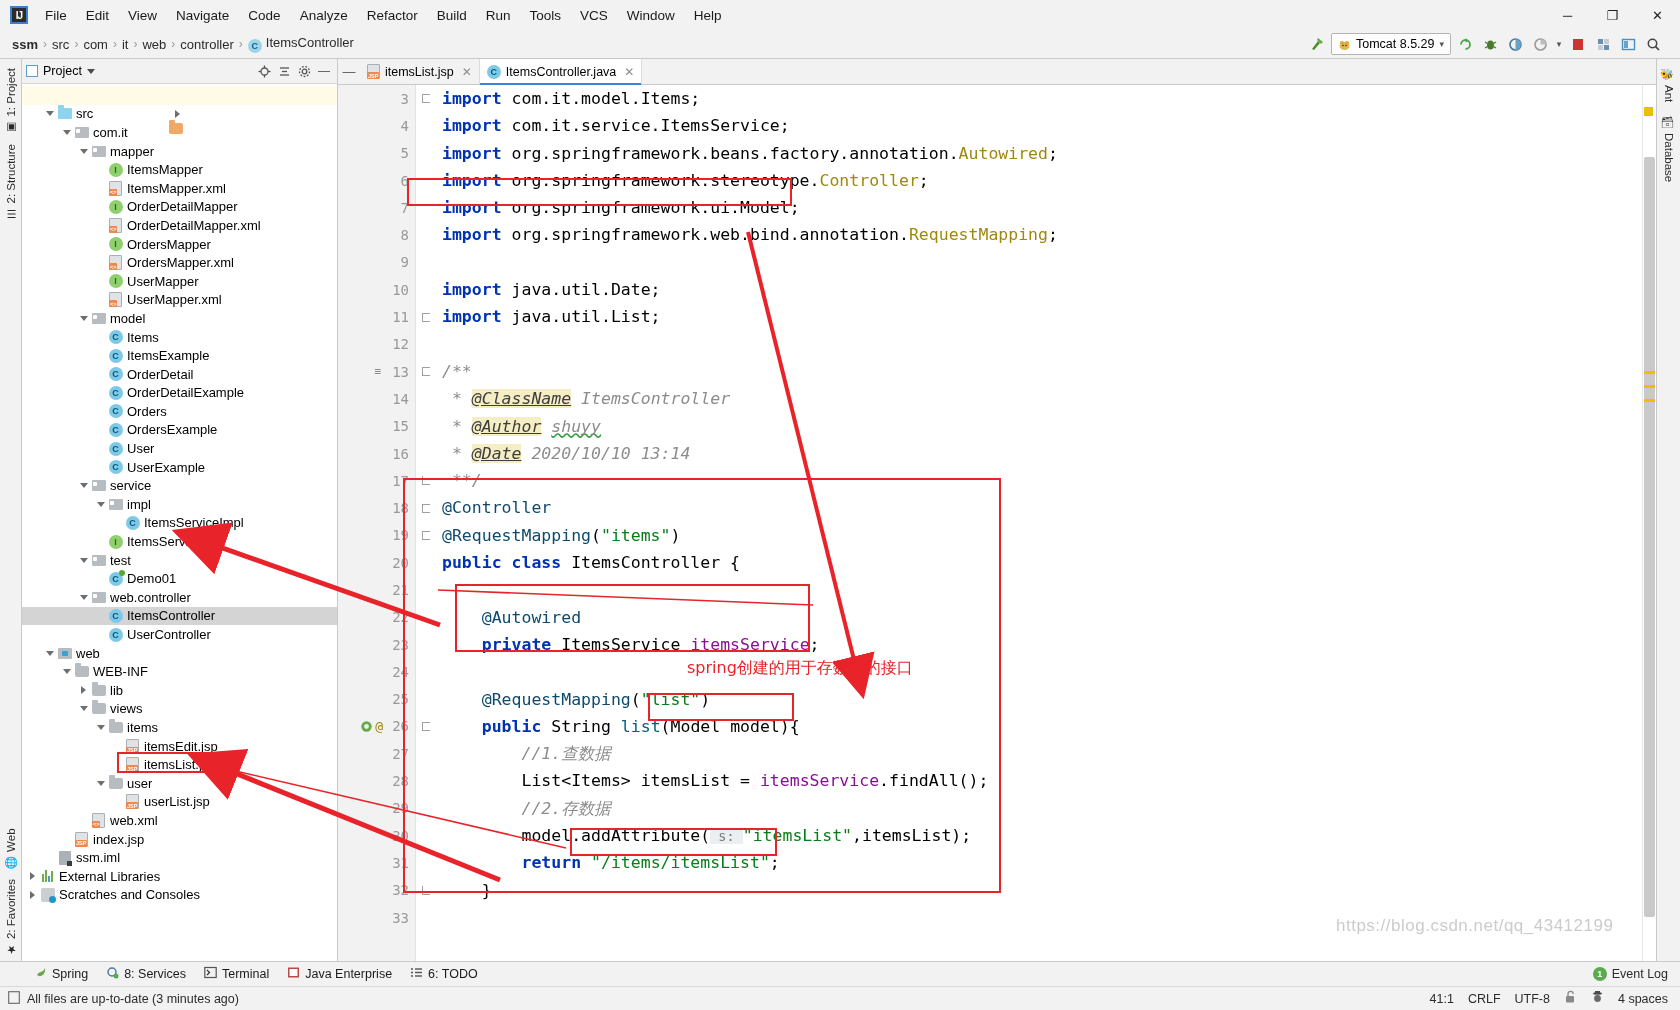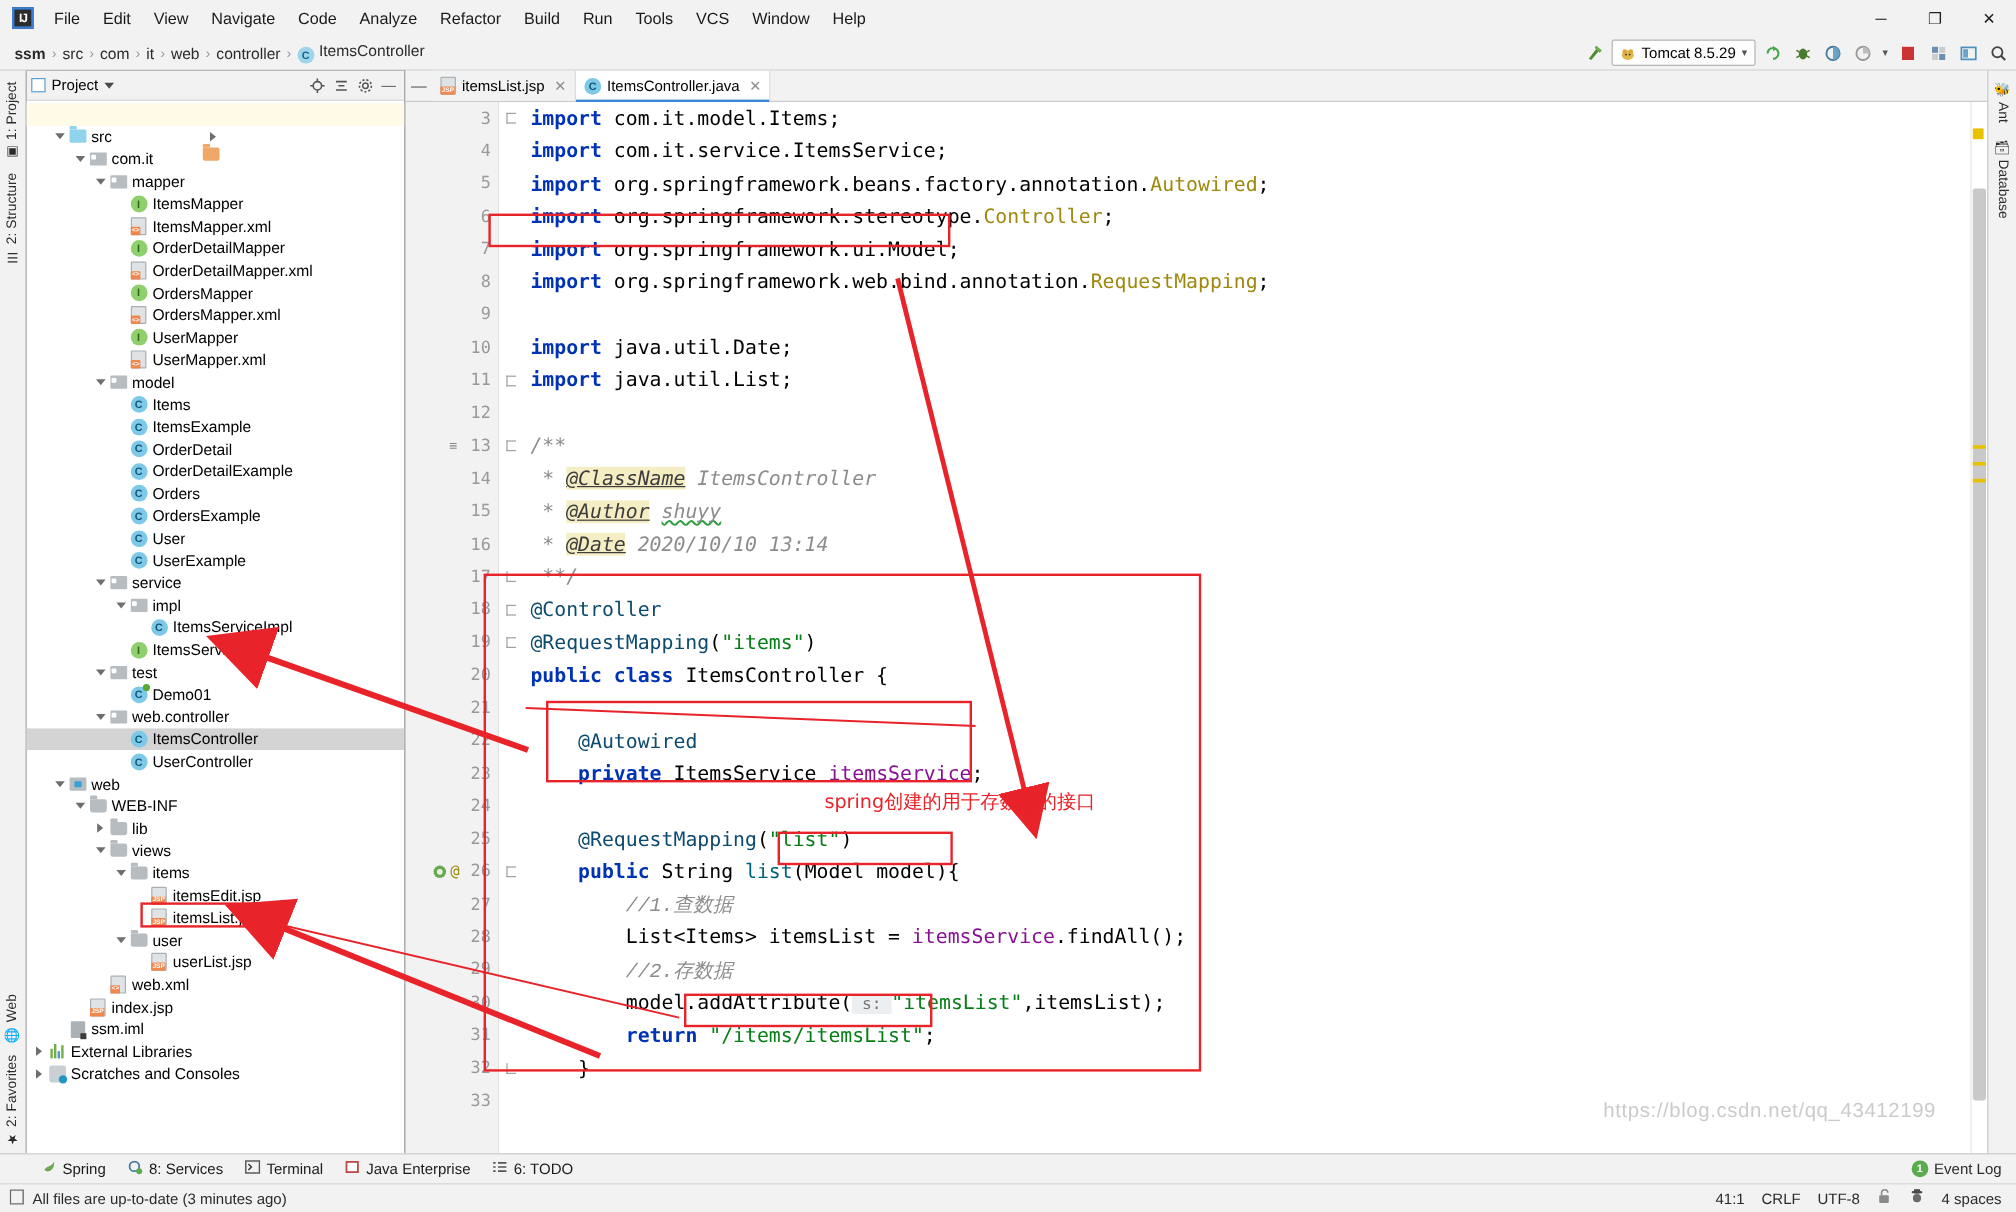--- a/index.html
+++ b/index.html
@@ -47,21 +47,21 @@
   }
   .crumbs { display: flex; align-items: center; font-size: 13px; color: #2b2b2b; }
   .crumb { padding: 0 4px; white-space: nowrap; }
   .crumb.bold { font-weight: bold; }
   .crumb-sep { color: #9a9a9a; font-size: 12px; padding: 0 1px; }
   .crumb-ico {
     display:inline-block; width: 14px; height: 14px; border-radius: 50%;
     background: #9fd5ea; color: #12618a; font-size: 9px; font-weight: bold;
     text-align: center; line-height: 14px; margin-right: 4px; vertical-align: -2px;
   }
-  .toolbar-right { margin-left: auto; display: flex; align-items: center; gap: 3px; padding-right: 4px; }
+  .toolbar-right { margin-left: auto; display: flex; align-items: center; gap: 3px; padding-right: 16px; }
   .tb-ico {
     width: 22px; height: 22px; display: flex; align-items: center; justify-content: center;
     font-size: 13px; color: #4a4a4a; cursor: default;
   }
   .runcfg {
     display: flex; align-items: center; gap: 5px; height: 22px; padding: 0 6px;
     border: 1px solid #b4b4b4; background: #fdfdfd; border-radius: 2px; font-size: 12.5px;
     white-space: nowrap;
   }
   .cat-ico { width: 13px; height: 13px; position: relative; }
@@ -77,21 +77,21 @@
   }
   .vtab {
     writing-mode: vertical-rl; font-size: 11.5px; color: #2b2b2b;
     padding: 5px 3px; white-space: nowrap; cursor: default; display:flex; align-items:center; gap:4px;
   }
   .vtab.flip { writing-mode: vertical-rl; transform: rotate(180deg); }
   .vico { font-size: 11px; }
 
   
   .project-panel {
-    width: 316px; flex: 0 0 316px; background: #000000; display: flex; flex-direction: column;
+    width: 316px; flex: 0 0 316px; background: #0c4a6e; display: flex; flex-direction: column;
     border-right: 1px solid #c9c9c9; min-width: 0;
   }
   .panel-head {
     height: 25px; flex: 0 0 25px; display: flex; align-items: center;
     background: #f2f2f2; border-bottom: 1px solid #d5d5d5; padding: 0 4px; gap: 4px;
   }
   .panel-title { font-size: 12.5px; display: flex; align-items: center; gap: 5px; }
   .panel-sq { width: 12px; height: 12px; border: 1.6px solid #5a9fd4; background:#fff; }
   .caret-d { width:0;height:0;border-left:4px solid transparent;border-right:4px solid transparent;border-top:5px solid #4a4a4a; }
   .panel-head-right { margin-left: auto; display: flex; align-items: center; gap: 2px; }
@@ -185,21 +185,21 @@
 
   .code {
     flex: 1 1 auto; position: relative; font-family: "DejaVu Sans Mono", monospace;
     font-size: 16.5px; line-height: 27.3px; white-space: pre; overflow: hidden;
     padding-left: 6px; background: #fff; color: #000;
   }
   .cl { height: 27.3px; }
   .kw { color: #0033b3; font-weight: bold; }
   .anno { color: #0c4a6e; }
   .str { color: #067d17; }
-  .cmt { color: #8c8c8c; font-style: italic; font-family: Liberation Mono, monospace; }
+  .cmt { color: #8c8c8c; font-style: italic; }
   .jdoc { color: #8c8c8c; font-style: italic; }
   .jtag { color: #3d3d3d; font-style: italic; text-decoration: underline; background: #f5eec4; }
   .cls { color: #9e880d; }
   .fld { color: #871094; }
   .mth { color: #00627a; }
   .hintpar { background: #eceff1; color: #7a7a7a; font-size: 13.5px; font-style: normal; }
   .squiggly { text-decoration: underline wavy #2e9e3f; text-decoration-skip-ink: none; }
 
   
   .markbar {

